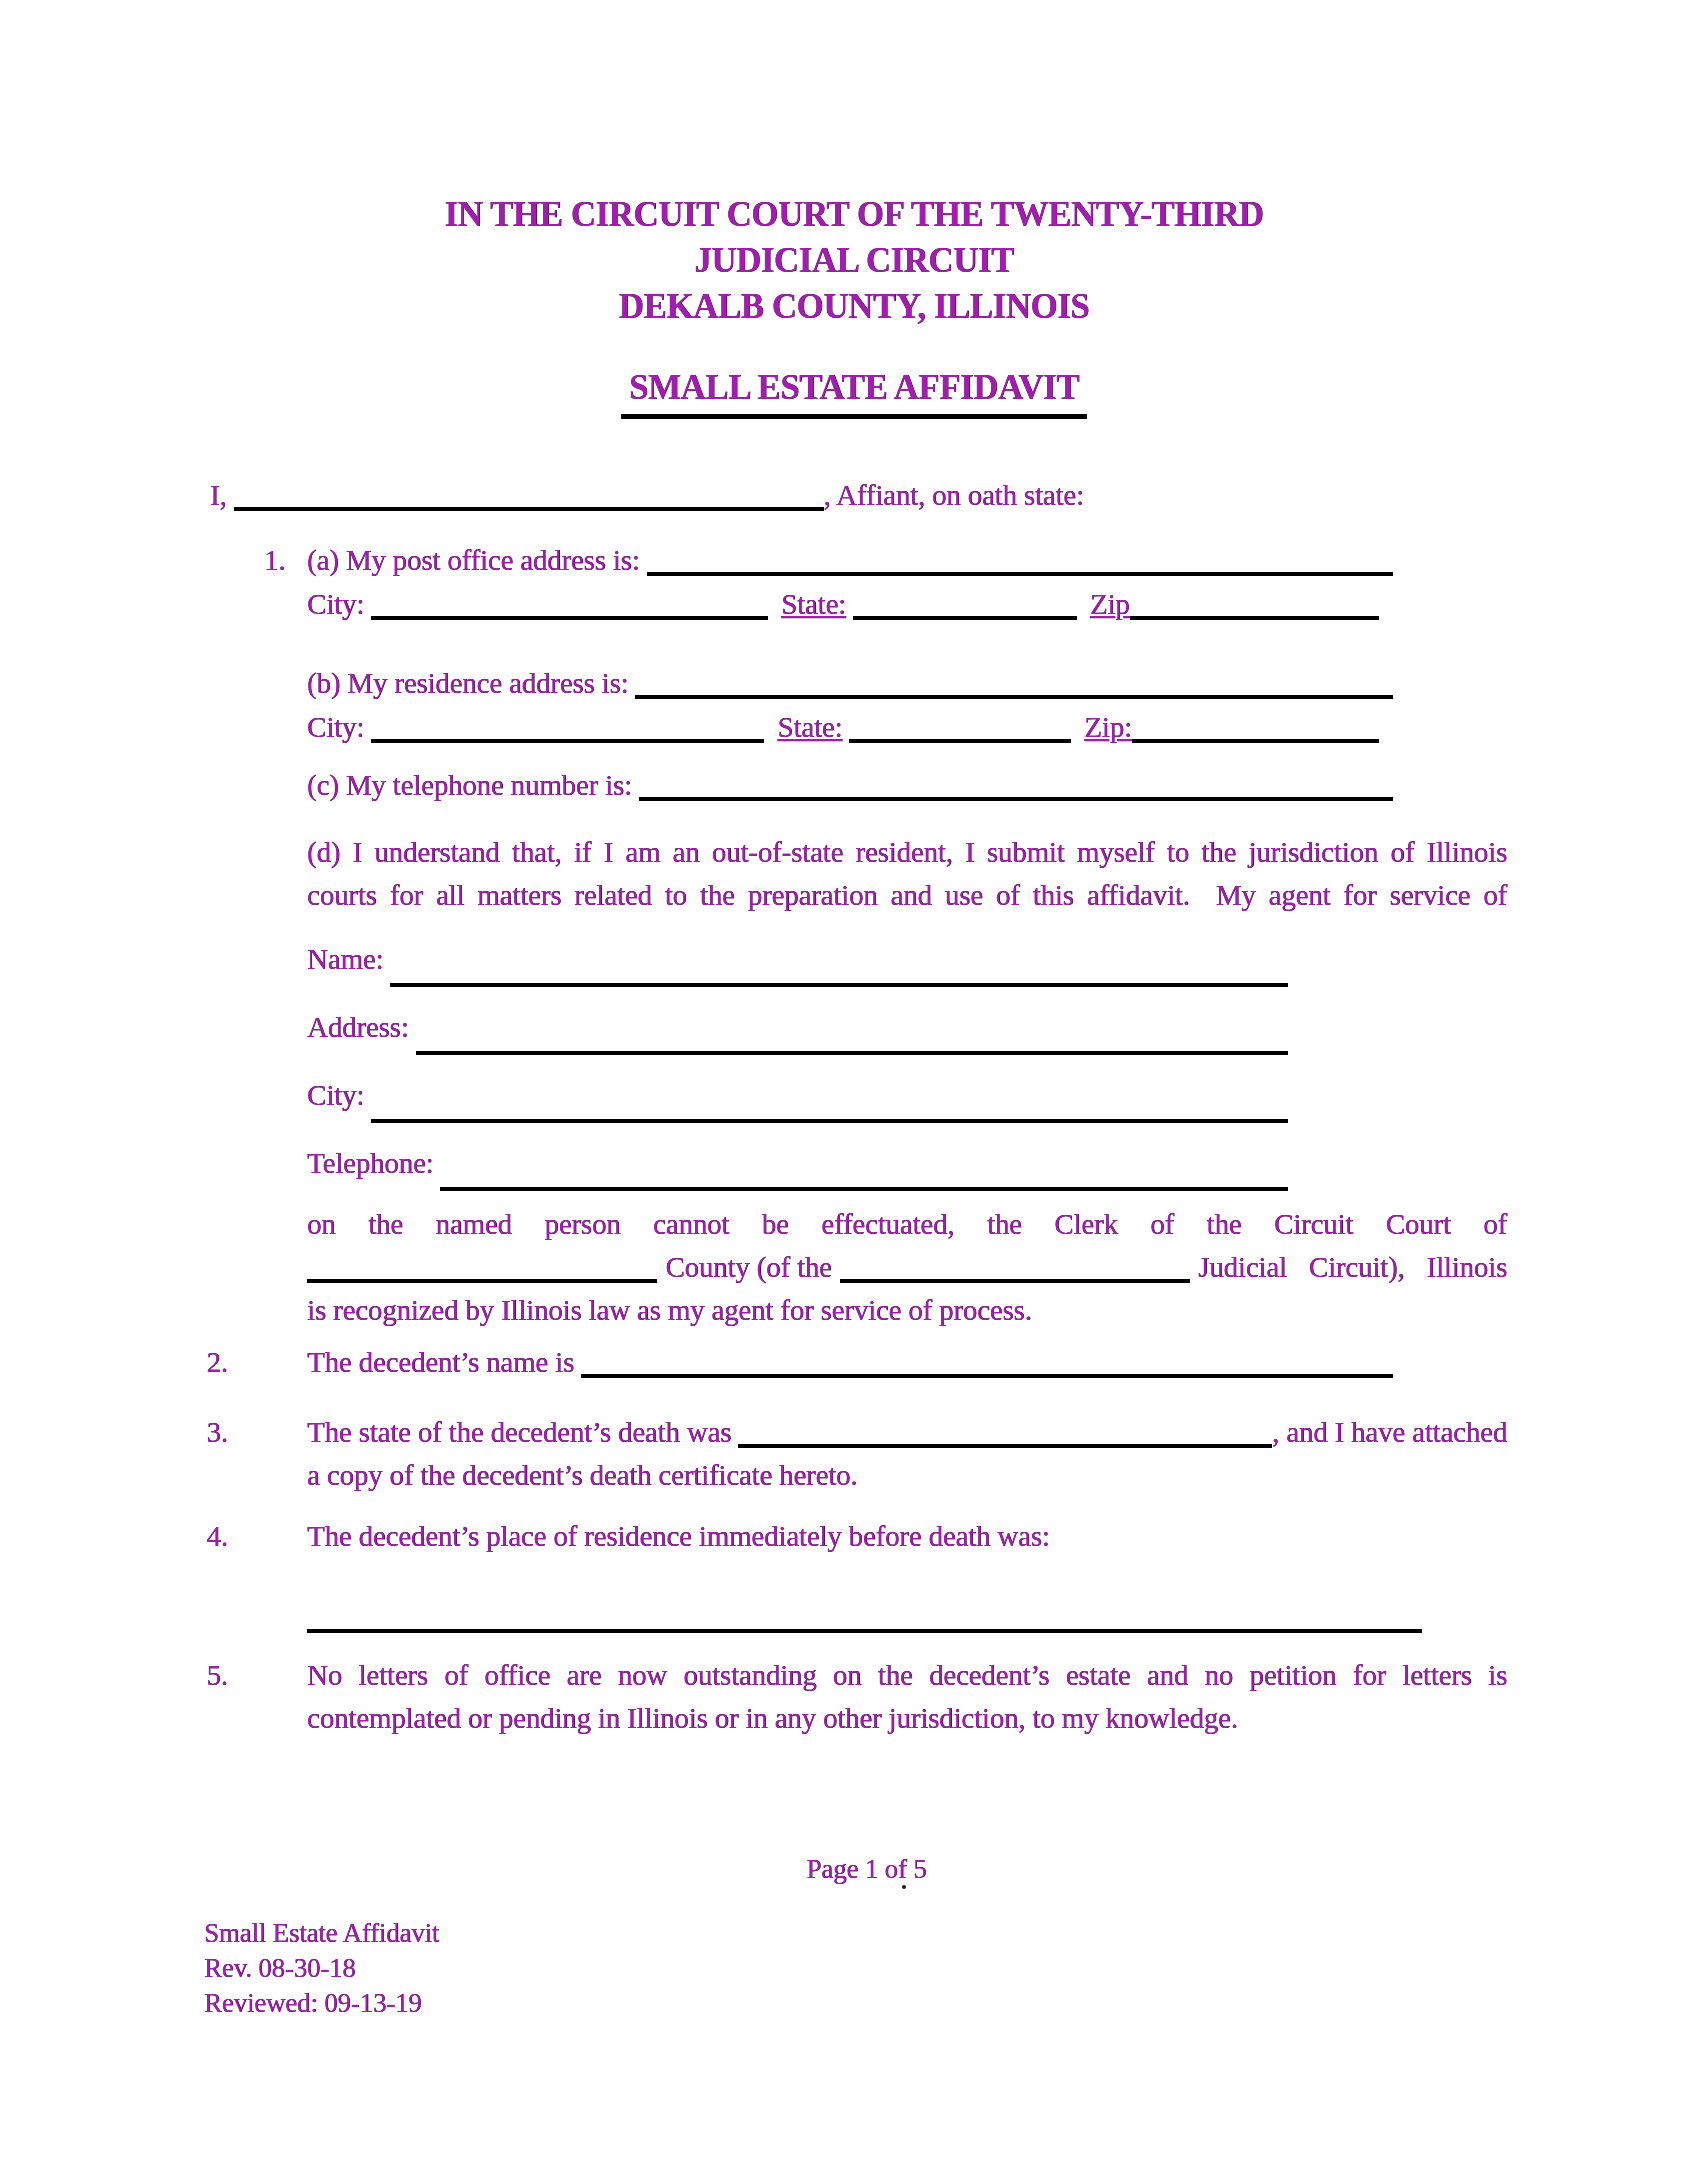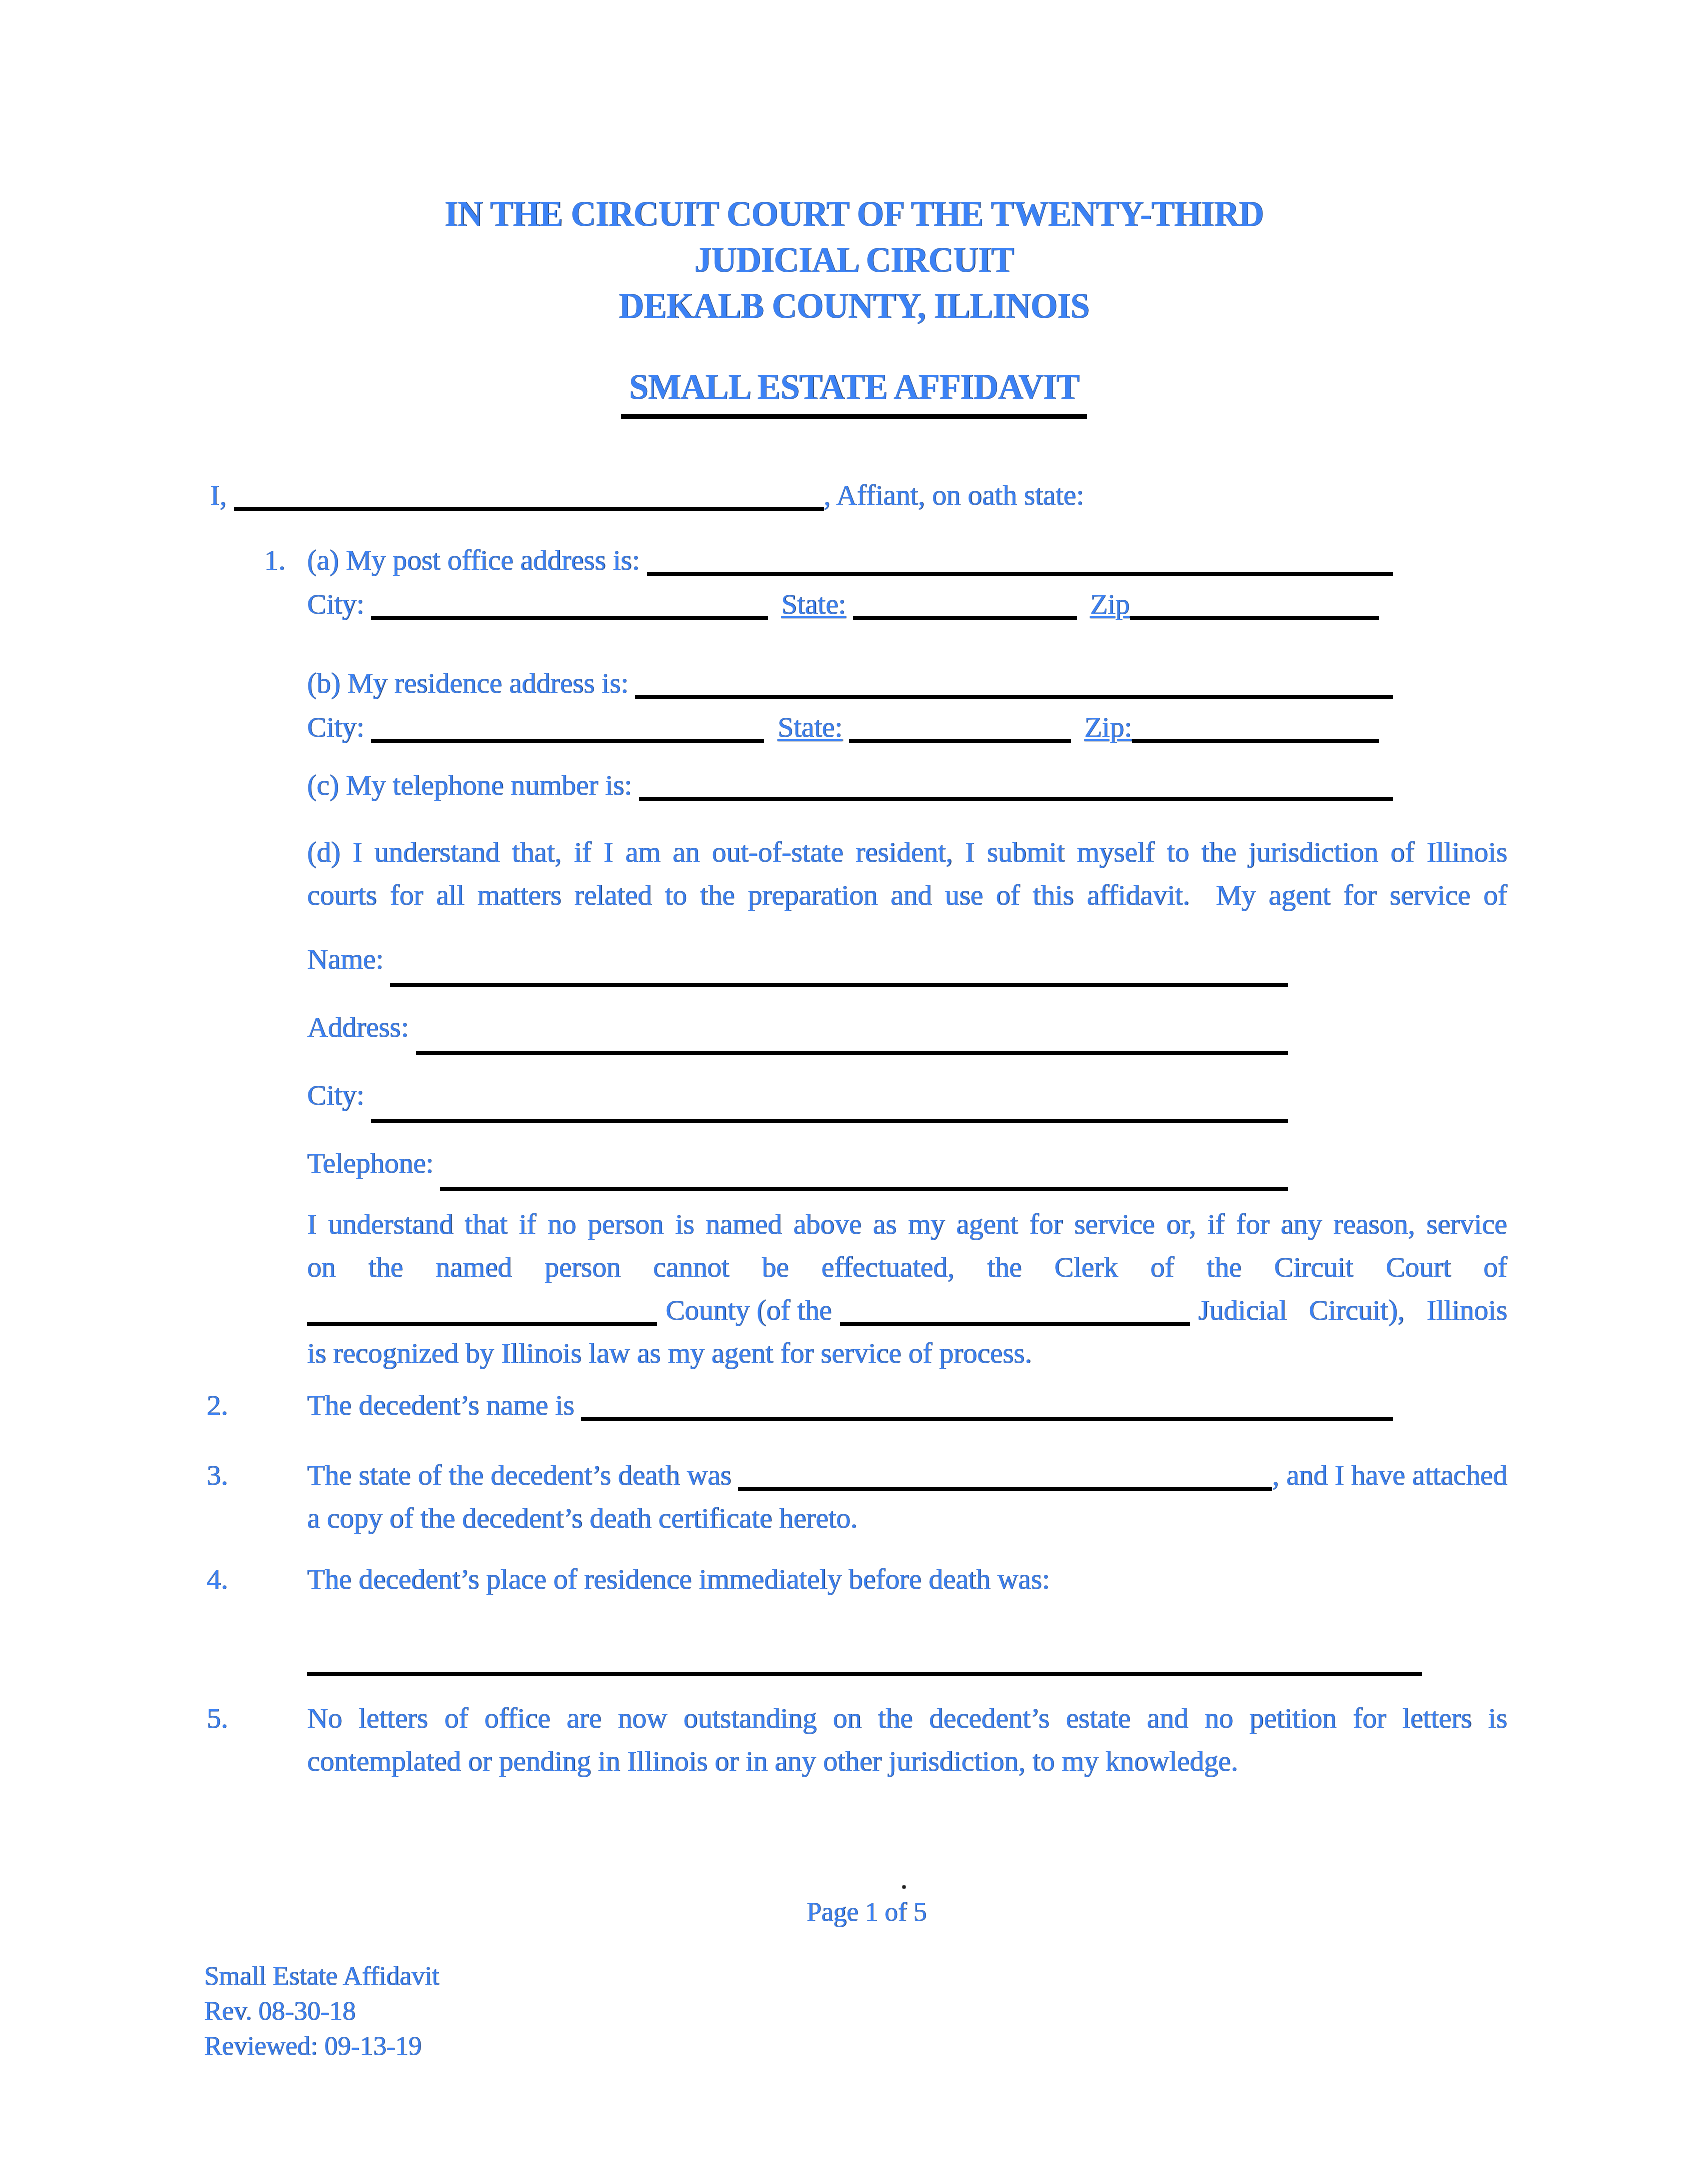--- a/index.html
+++ b/index.html
@@ -1,20 +1,20 @@
 <!DOCTYPE html>
 <html style="font-size:8px"><head>
 <meta charset="utf-8">
 <style>
   html,body { margin:0; padding:0; background:#e8e8e8; }
   .page {
     position:relative;
     width:1688px; height:2183px;
     background:#ffffff;
-    color:#3b82f6;
+    color:#a21caf;
     font-family:"Liberation Serif","DejaVu Serif",serif;
     font-size:29px;
     line-height:43px;
     letter-spacing:-0.2px;
     text-shadow:0.3px 0.2px 0 #000;
     overflow:hidden;
   }
   .content { margin:0 179px 0 199px; }
 
   
@@ -184,21 +184,20 @@
         <div class="row agent-row agent-other">
           <span>City:</span>
           <span class="blank ml"></span>
         </div>
         <div class="row agent-row agent-other">
           <span>Telephone:</span>
           <span class="blank ml"></span>
         </div>
 
         <div class="clerk-para">
-          <div class="jline">I understand that if no person is named above as my agent for service or, if for any reason, service</div>
           <div class="jline">on the named person cannot be effectuated, the Clerk of the Circuit Court of</div>
           <div class="row clerk-line3">
             <span class="blank"></span>
             <span class="county-label">County (of the</span>
             <span class="blank"></span>
             <span class="circuit-label">Judicial Circuit), Illinois</span>
           </div>
           <div class="lline">is recognized by Illinois law as my agent for service of process.</div>
         </div>
 

